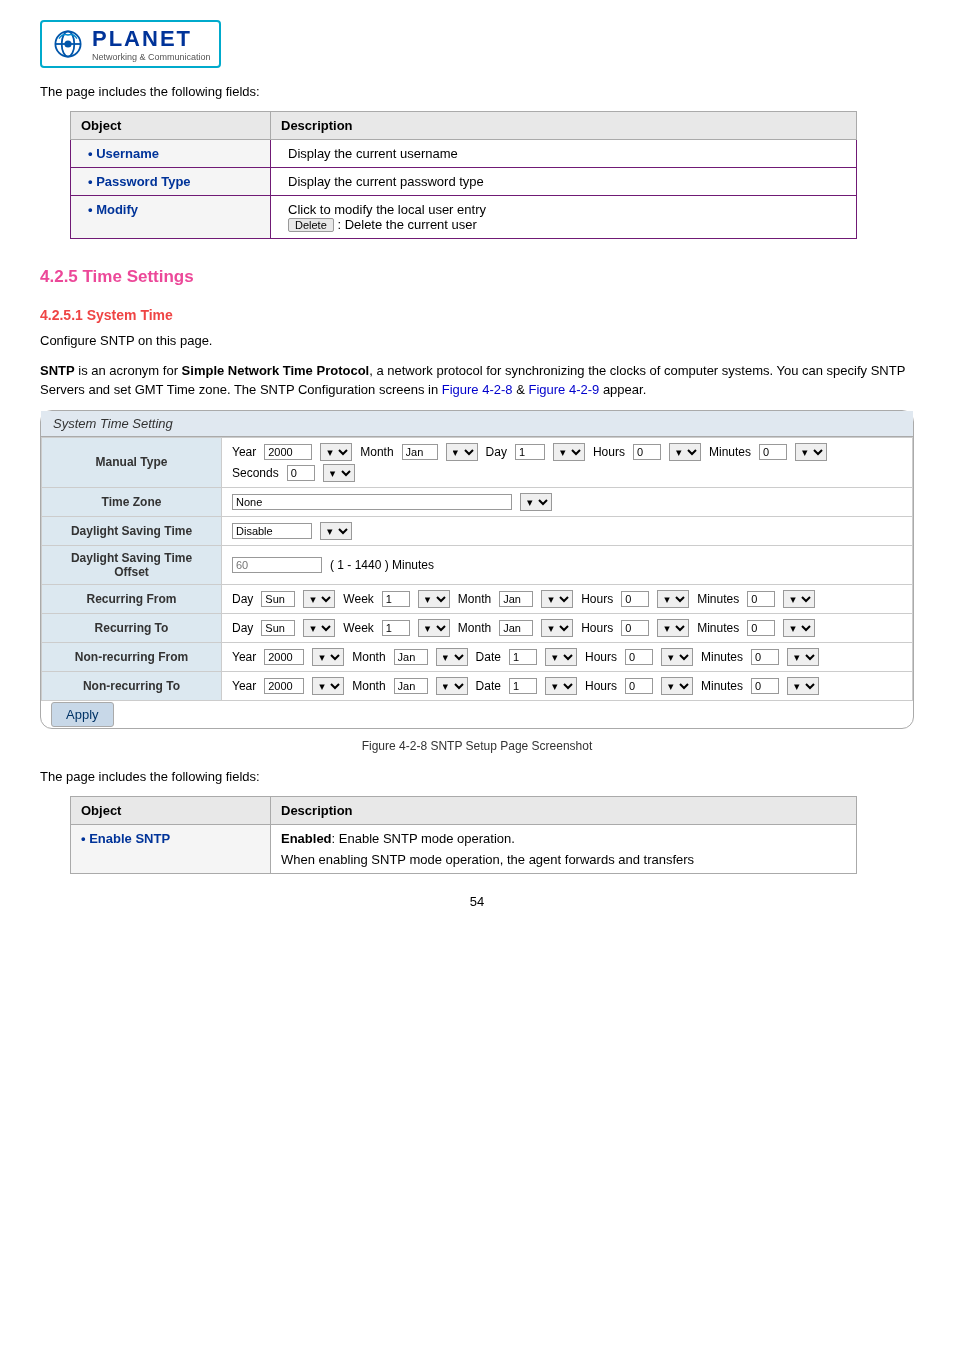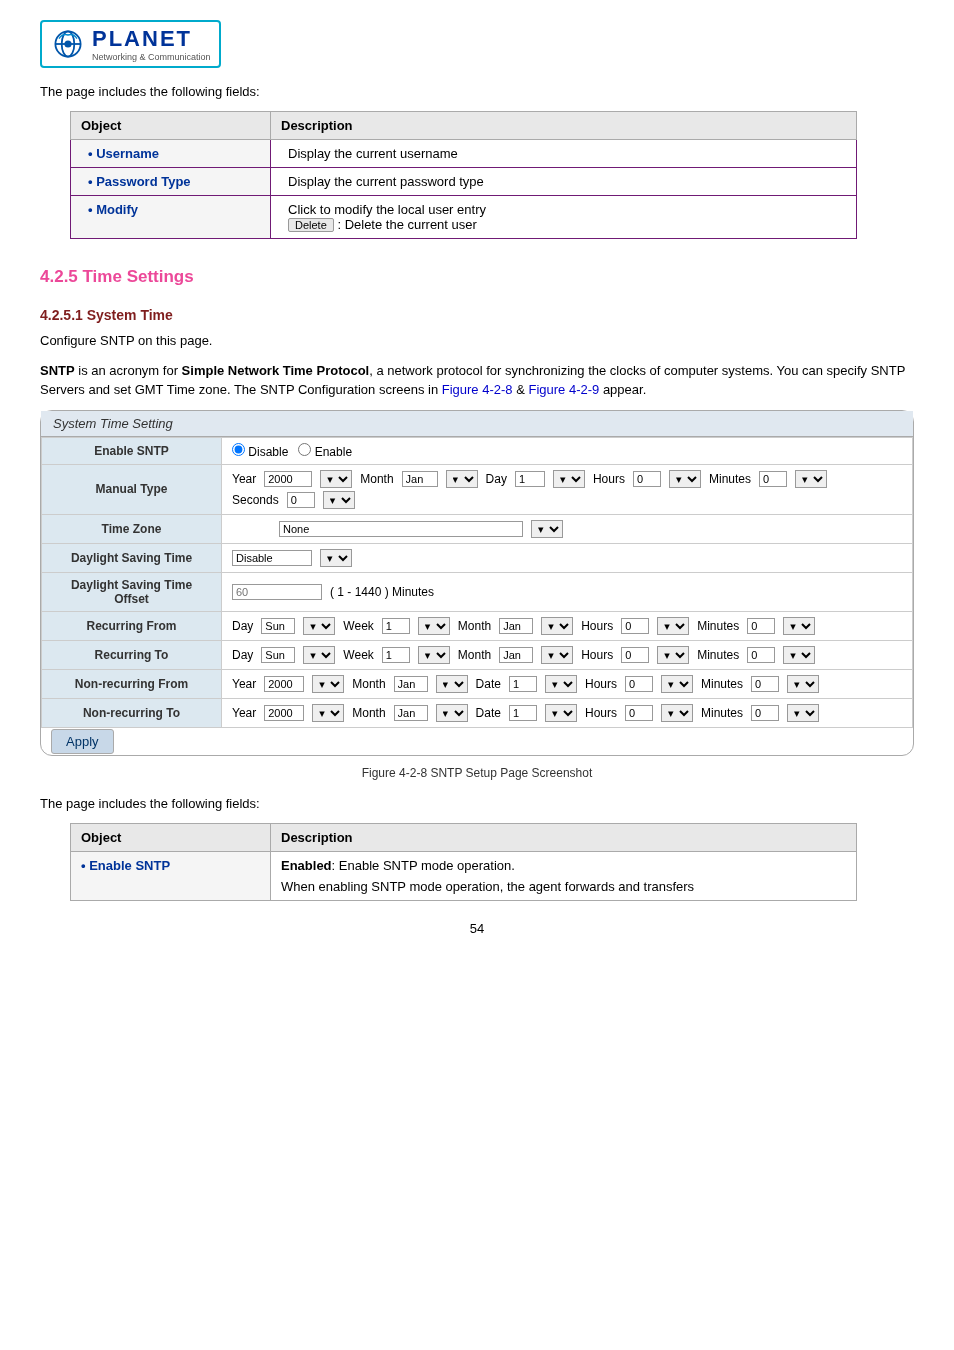--- a/index.html
+++ b/index.html
@@ -79,21 +79,21 @@
     .section-heading {
       font-size: 17px;
       font-weight: bold;
       color: #ec4899;
       margin: 28px 0 10px 0;
       padding-bottom: 4px;
     }
     .sub-heading {
       font-size: 14px;
       font-weight: bold;
-      color: #7f1d1d;
+      color: #ef4444;
       margin: 16px 0 8px 0;
     }
     .body-text {
       font-size: 13px;
       margin-bottom: 10px;
       line-height: 1.5;
     }
     .link-text {
       color: #0000cc;
       text-decoration: none;
@@ -267,33 +267,20 @@
 
 <p class="body-text">
   <strong>SNTP</strong> is an acronym for <strong>Simple Network Time Protocol</strong>, a network protocol for synchronizing the clocks of computer systems. You can specify SNTP Servers and set GMT Time zone. The SNTP Configuration screens in <a class="link-text">Figure 4-2-8</a> &amp; <a class="link-text">Figure 4-2-9</a> appear.
 </p>
 
 <div class="system-time-box">
   <div class="box-title">System Time Setting</div>
   <table class="setting-table">
     <tbody>
 
-      <tr>
-        <td>Enable SNTP</td>
-        <td>
-          <span class="radio-group">
-            <label>
-              <input type="radio" name="sntp" checked="" style=""> Disable
-            </label>
-            <label>
-              <input type="radio" name="sntp" style=""> Enable
-            </label>
-          </span>
-        </td>
-      </tr>
 
       <tr>
         <td>Manual Type</td>
         <td>
           <div class="inline-row">
             <span>Year</span>
             <input class="small-input" value="2000" style="width: 48px;">
             <select class="small-sel"><option>▾</option></select>
             <span>Month</span>
             <input class="small-input" value="Jan" style="width: 36px;">
@@ -313,21 +300,21 @@
             <input class="small-input" value="0" style="width: 28px;">
             <select class="small-sel"><option>▾</option></select>
           </div>
         </td>
       </tr>
 
       <tr>
         <td>Time Zone</td>
         <td>
           <div class="inline-row">
-            <input class="small-input" value="None" style="width: 244px; margin-left: 47px;">
+            <input class="small-input" value="None" style="width: 280px;">
             <select class="small-sel"><option>▾</option></select>
           </div>
         </td>
       </tr>
 
       <tr>
         <td>Daylight Saving Time</td>
         <td>
           <div class="inline-row">
             <input class="small-input" value="Disable" style="width: 80px;">

